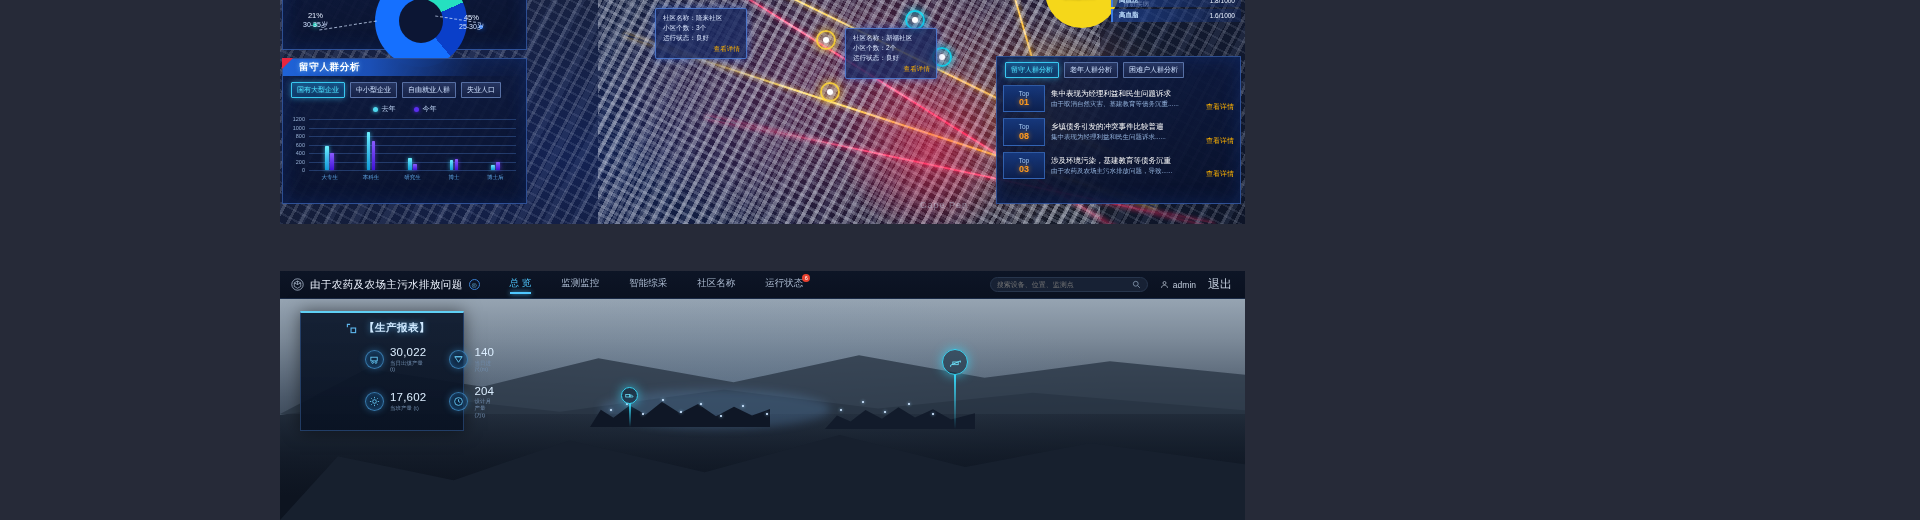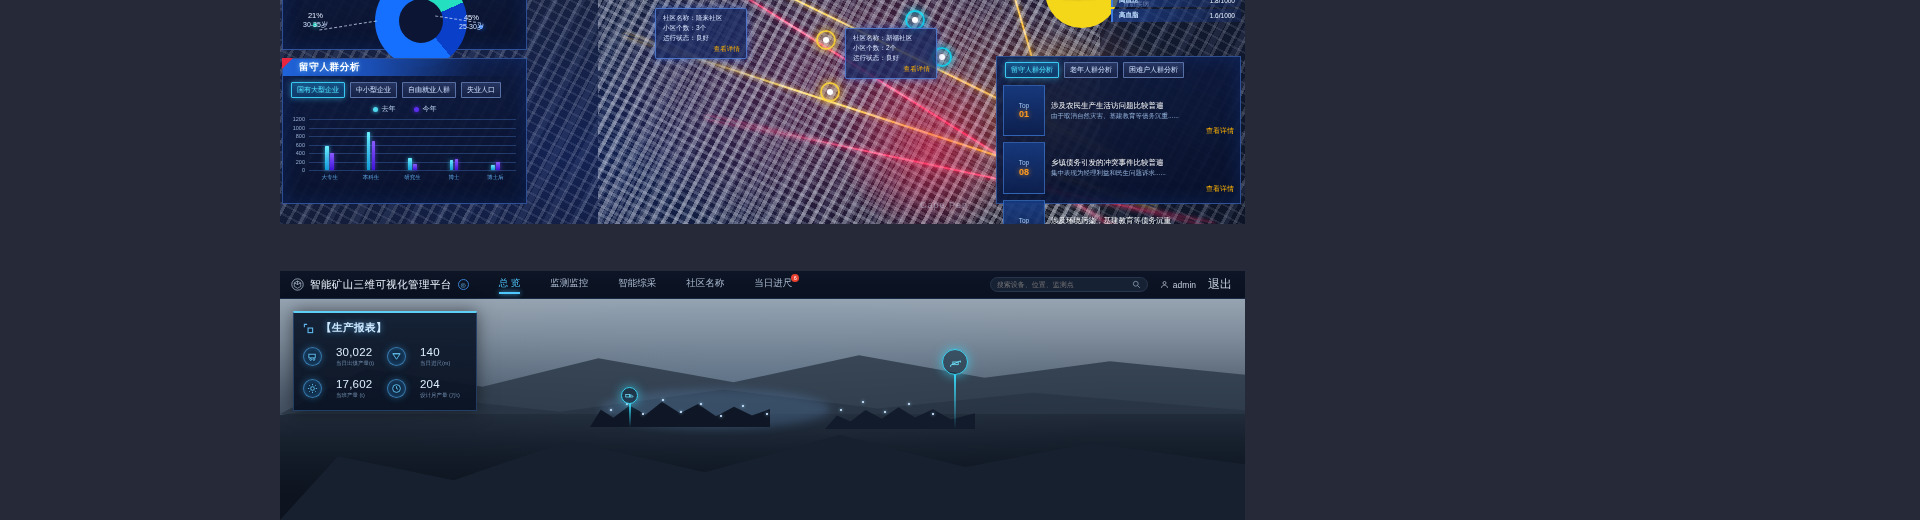--- a/index.html
+++ b/index.html
@@ -125,21 +125,21 @@
     font-size:6.5px; padding:2px 6px; margin-bottom:2px;
     background:linear-gradient(90deg,rgba(30,64,140,.75),rgba(18,38,92,.45));
     border-left:2px solid #3d7ae0;
   }
   .rtab .row b { color:#bfe0ff; font-weight:bold; }
   .rtab .row span { color:#eaf2ff; }
 
   
   .toprow { display:flex; align-items:center; gap:6px; padding:3px 6px; position:relative; }
   .topbox {
-    width:42px; min-width:30px; text-align:center; padding:16px 0;
+    width:42px; min-width:30px; text-align:center; padding:4px 0;
     background:linear-gradient(180deg,rgba(22,58,130,.9),rgba(12,32,80,.9));
     border:1px solid rgba(70,130,220,.6);
   }
   .topbox .t { font-size:6.5px; color:#a9cdf5; line-height:1.1; }
   .topbox .n { font-size:9px; color:#ff9a1f; font-weight:bold; line-height:1.15; text-shadow:0 0 5px rgba(255,150,20,.8); }
   .topbody { flex:1; min-width:0; }
   .topbody .t1 { font-size:7.5px; color:#ffffff; white-space:nowrap; overflow:hidden; text-overflow:ellipsis; }
   .topbody .t2 { font-size:6.5px; color:#93b2dc; white-space:nowrap; overflow:hidden; text-overflow:ellipsis; margin-top:1px; }
   .topmore { font-size:7px; color:#ffb300; white-space:nowrap; align-self:flex-end; }
 
@@ -203,30 +203,30 @@
     position:absolute; width:26px; height:26px; border-radius:50%;
     border:1.5px solid #37d6f5; background:rgba(12,40,60,.55);
     display:flex; align-items:center; justify-content:center;
     box-shadow:0 0 11px rgba(55,214,245,.75);
   }
   .mine-stem { position:absolute; width:1.5px; background:linear-gradient(180deg,#37d6f5,rgba(55,214,245,0)); }
   .mine-marker.sm { width:17px; height:17px; border-width:1.2px; }
 
   
   .prod {
-    position:absolute; left:13px; top:40px; width:184px;
+    position:absolute; left:20px; top:40px; width:164px;
     background:linear-gradient(180deg, rgba(12,24,44,0.93), rgba(9,18,34,0.93));
     border:1px solid rgba(52,92,150,.55); border-top:2px solid #5fd0f5;
-    box-shadow:0 0 16px rgba(0,0,0,.5); z-index:6;
+    box-shadow:0 0 16px rgba(0,0,0,.5); z-index:6;padding-left:36px;
   }
   .prod-hd { display:flex; align-items:center; gap:7px; padding:8px 9px 6px 9px; }
   .prod-hd .ic { width:11px; height:11px; }
   .prod-hd .ti { font-size:10.5px; color:#cfe9ff; font-weight:bold; letter-spacing:.5px; text-shadow:0 0 6px rgba(90,190,255,.7); }
   .prod-grid { display:grid; grid-template-columns:1fr 1fr; gap:12px 4px; padding:5px 9px 12px 9px; }
-  .stat { display:flex; align-items:center; gap:14px; }
+  .stat { display:flex; align-items:center; gap:6px;margin-left:19px; }
   .stat .ring {
     width:19px; height:19px; min-width:19px; border-radius:50%;
     border:1px solid rgba(70,150,210,.75); background:rgba(16,46,78,.65);
     display:flex; align-items:center; justify-content:center;
     box-shadow:0 0 7px rgba(60,160,230,.4), inset 0 0 6px rgba(60,160,230,.3);
   }
   .stat .v { font-size:11.5px; color:#dceeff; letter-spacing:.2px; line-height:1.1; }
   .stat .l { font-size:5.5px; color:#6f8bab; line-height:1.2; margin-top:1px; }
 </style>
 </head>
@@ -385,21 +385,21 @@
       <span class="pill">困难户人群分析</span>
     </div>
 
     <div style="margin-top:4px;">
       <div class="toprow">
         <div class="topbox">
           <div class="t">Top</div>
           <div class="n">01</div>
         </div>
         <div class="topbody">
-          <div class="t1">涉及农民生产生活访问题比较普遍</div>
+          <div class="t1">集中表现为经理利益和民生问题诉求</div>
           <div class="t2">由于取消自然灾害、基建教育等债务沉重......</div>
         </div>
         <div class="topmore">查看详情</div>
       </div>
       <div class="toprow">
         <div class="topbox">
           <div class="t">Top</div>
           <div class="n">08</div>
         </div>
         <div class="topbody">
@@ -425,31 +425,31 @@
 
 <div id="bot-dash">
 
   <div class="bot-nav">
     <div class="brand">
       <svg class="logo" viewBox="0 0 24 24">
         <circle cx="12" cy="12" r="10.5" fill="none" stroke="#cfe0f5" stroke-width="1.2"></circle>
         <path d="M12 5.5 L18 9 L18 15.5 L12 19 L6 15.5 L6 9 Z" fill="none" stroke="#cfe0f5" stroke-width="1.1"></path>
         <path d="M12 5.5 L12 12 M12 12 L18 9 M12 12 L6 9" stroke="#cfe0f5" stroke-width="1.1" fill="none"></path>
       </svg>
-      <span class="nm">智能矿山三维可视化管理平台</span>
+      <span class="nm">由于农药及农场主污水排放问题</span>
       <span class="badge">◎</span>
     </div>
 
     <div class="navitems">
       <span class="navitem on">总 览</span>
       <span class="navitem">监测监控</span>
       <span class="navitem">智能综采</span>
       <span class="navitem">社区名称</span>
       <span class="navitem" style="position:relative;">
-        <em style="font-style:normal">当日进尺</em>
+        <em style="font-style:normal">运行状态</em>
         <i class="dot" style="font-style:normal">6</i>
       </span>
     </div>
 
     <div class="nav-right">
       <div class="searchbox">
         <input placeholder="搜索设备、位置、监测点" style="">
         <svg width="9" height="9" viewBox="0 0 24 24">
           <circle cx="10" cy="10" r="6.5" fill="none" stroke="#8fa3bb" stroke-width="2"></circle>
           <line x1="15" y1="15" x2="21" y2="21" stroke="#8fa3bb" stroke-width="2"></line>

